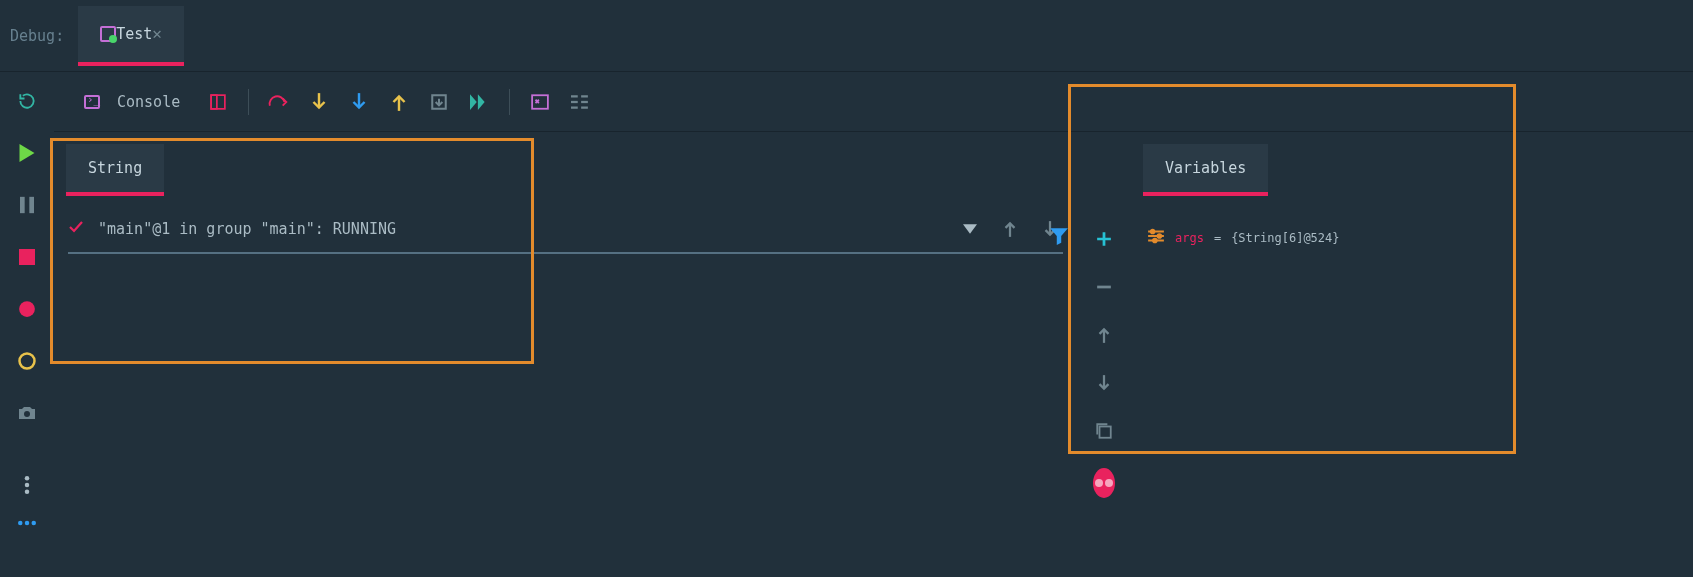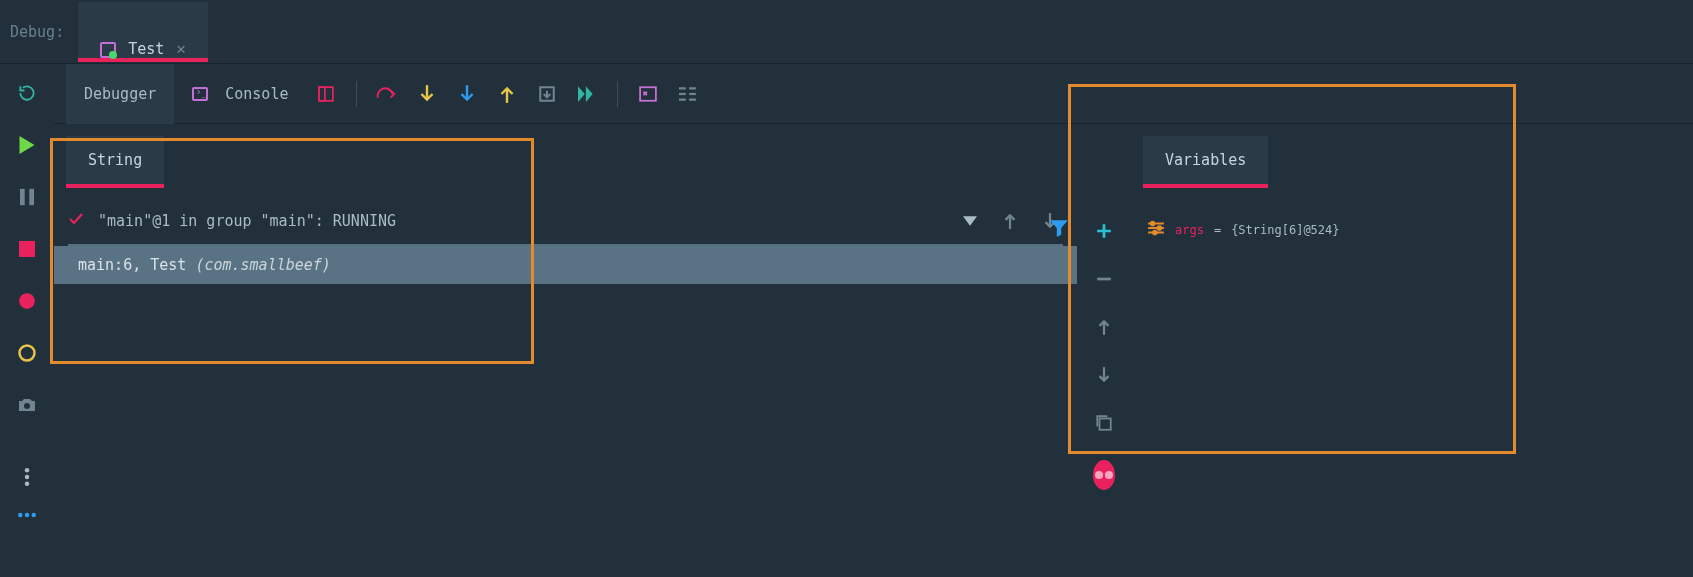--- a/index.html
+++ b/index.html
@@ -9,35 +9,34 @@
     font-size: 15px;
     color: #aabbc4;
     width: 1693px;
     height: 577px;
     overflow: hidden;
     position: relative;
   }
 
   
   .titlebar {
-    height: 64px;
+    height: 72px;
     display: flex;
     align-items: center;
     border-bottom: 1px solid #18242d;
     background: #21303b;
   }
   .titlebar .label {
     color: #67808f;
     padding: 0 14px 0 10px;
   }
   .run-tab {
     height: 60px;
     display: flex;
-    align-items: flex-end;
-    gap: 12px;
+    align-items: center;
     padding: 0 22px;
     background: #2a3a46;
     border-bottom: 4px solid #e9225e;
     position: relative;
   }
   .run-tab .tabname { color: #c7d6de; }
   .run-tab .close { color: #70858f; font-size: 16px; cursor: pointer; }
 
   
   .body {
@@ -272,23 +271,20 @@
       <svg width="18" height="6" viewBox="0 0 16 4" fill="#2f9bf0">
           <circle cx="2" cy="2" r="2"></circle>
           <circle cx="8" cy="2" r="2"></circle>
           <circle cx="14" cy="2" r="2"></circle>
         </svg>
     </div>
   </div>
 
   <div class="main">
     <div class="toolbar">
-      <div class="tabbtn active">
-          <span>Debugger</span>
-        </div>
       <div class="tabbtn" style="gap:17px">
         <span class="console-icon"></span>
         <span>Console</span>
       </div>
       <div class="tb-icon">
         <svg width="16" height="16" viewBox="0 0 14 14" fill="none" stroke="#e9225e" stroke-width="1.5">
             <rect x="1" y="1" width="12" height="12"></rect>
             <rect x="1" y="1" width="5" height="12"></rect>
           </svg>
       </div>
@@ -374,23 +370,20 @@
               </svg>
           </span>
           <span class="row-icon">
             <svg width="14" height="18" viewBox="0 0 12 16" fill="none" stroke="#70858f" stroke-width="2">
                 <path d="M6 1 V13"></path>
                 <path d="M2 9 L6 13 L10 9"></path>
               </svg>
           </span>
         </div>
 
-        <div class="stack-row">
-          <span>main:6, Test </span><span class="pkg">(com.smallbeef)</span>
-        </div>
       </div>
 
       <div class="vars-area">
         <div style="position:absolute; left:-28px; top:94px">
           <svg width="20" height="20" viewBox="0 0 18 18" fill="#2f9bf0">
               <path d="M1 2h16l-6 7v6l-4 2v-8z"></path>
             </svg>
         </div>
 
         <div class="vars-toolbar">

